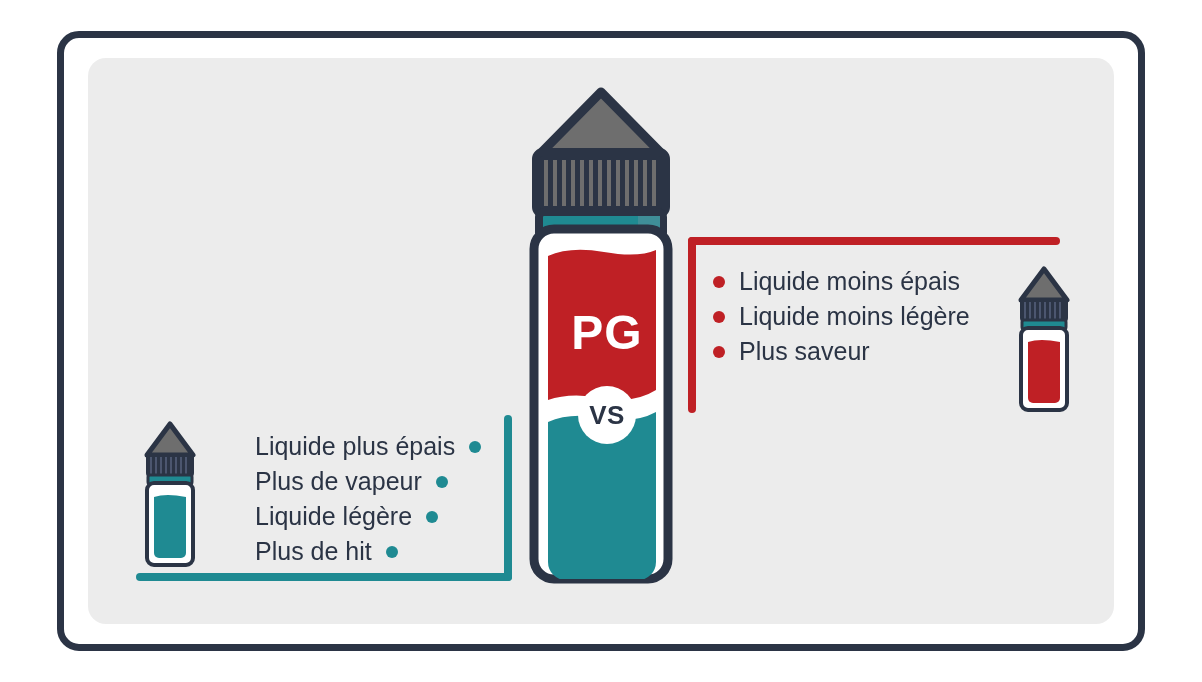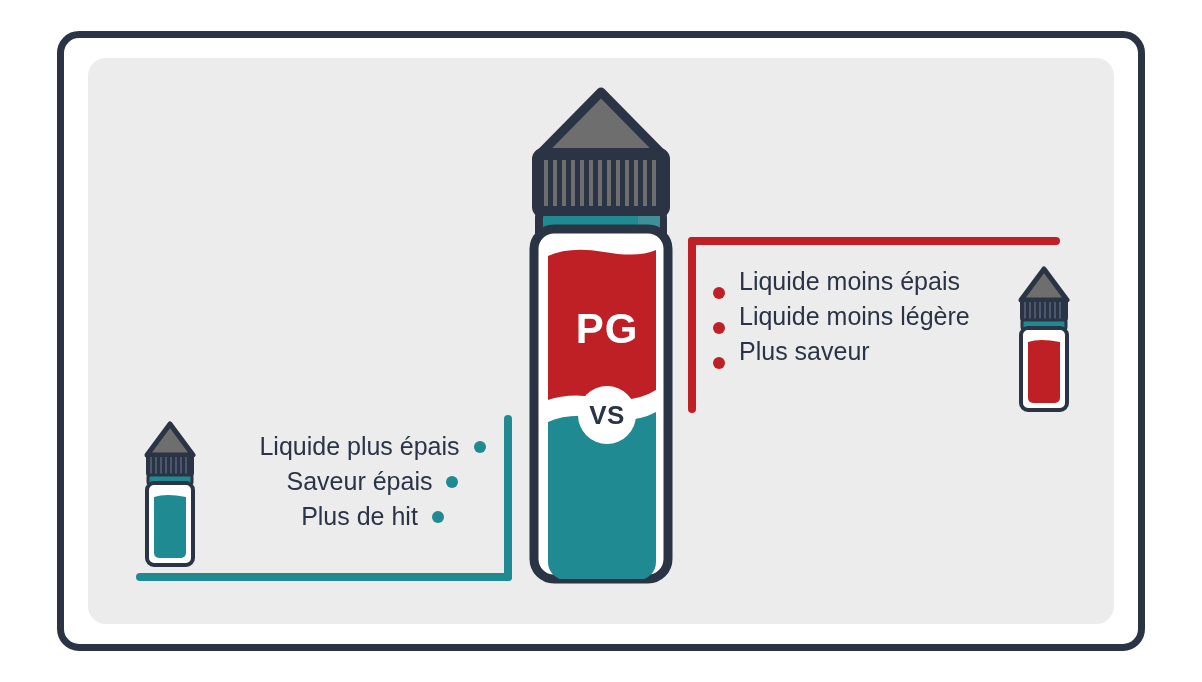--- a/index.html
+++ b/index.html
@@ -111,36 +111,36 @@
   .feature-list li {
     display: flex;
     align-items: center;
     white-space: nowrap;
   }
 
   .list-pg {
     left: 713px;
     top: 264px;
   }
-  .list-pg li { justify-content: flex-start; align-items: flex-end; }
+  .list-pg li { justify-content: flex-start; }
   .list-pg .dot {
     width: 12px;
     height: 12px;
     border-radius: 50%;
     background: #bf2025;
     margin-right: 14px;
     flex: 0 0 auto;
   }
 
   .list-vg {
     left: 255px;
     top: 429px;
     width: 235px;
   }
-  .list-vg li { justify-content: center; }
+  .list-vg li { justify-content: flex-start; }
   .list-vg .dot {
     width: 12px;
     height: 12px;
     border-radius: 50%;
     background: #1f8a92;
     margin-left: 14px;
     flex: 0 0 auto;
   }
 
   
@@ -166,21 +166,21 @@
     font-size: 26px;
     font-weight: bold;
     letter-spacing: 0.5px;
     font-family: "Liberation Sans", sans-serif;
     text-align: center;
   }
 
   .bottle-letter {
     position: absolute;
     color: #ffffff;
-    font-size: 42px;
+    font-size: 48px;
     font-weight: bold;
     letter-spacing: 1px;
     font-family: "Liberation Sans", sans-serif;
     text-align: center;
     width: 130px;
   }
   .letter-pg { left: 542px; top: 305px; }
   .letter-vg { left: 542px; top: 470px; }
 </style>
 </head>
@@ -216,21 +216,25 @@
       <span>Plus saveur</span>
     </li>
   </ul>
 
   <ul class="feature-list list-vg">
     <li>
       <span>Liquide plus épais</span>
       <span class="dot"></span>
     </li>
     <li>
-      <span>Saveur épais</span>
+      <span>Plus de vapeur</span>
+      <span class="dot"></span>
+    </li>
+    <li>
+      <span>Liquide légère</span>
       <span class="dot"></span>
     </li>
     <li>
       <span>Plus de hit</span>
       <span class="dot"></span>
     </li>
   </ul>
 
   <div class="bottle bottle-small-left">
     <svg width="78" height="152" viewBox="0 0 78 152">

